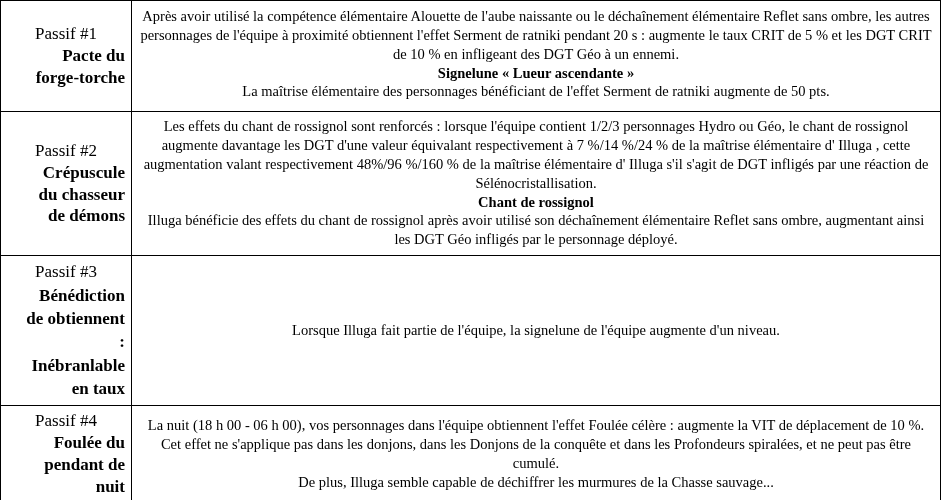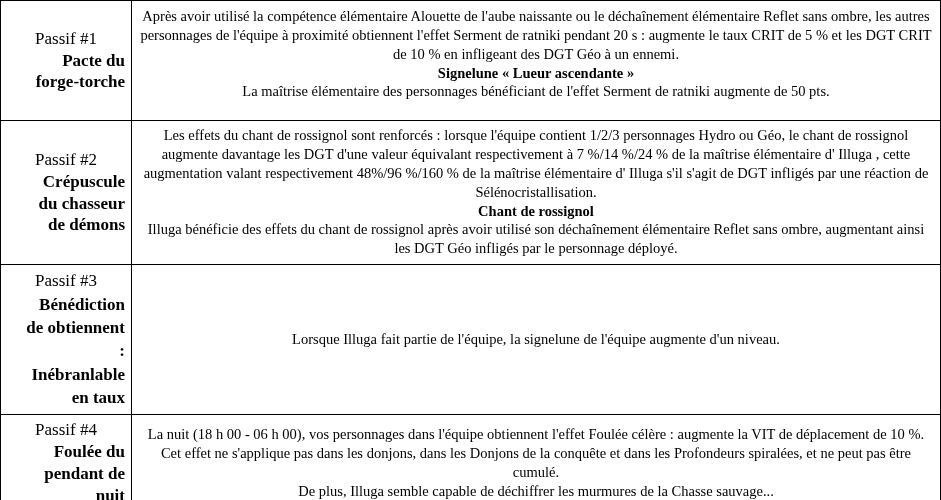--- a/index.html
+++ b/index.html
@@ -46,21 +46,21 @@
   }
   .desc-cell p {
     margin: 0;
   }
   .desc-cell p.spaced {
     margin-top: 0;
   }
   .desc-cell .sub-title {
     font-weight: bold;
   }
-  .row-1 .desc-cell { padding-top: 6px; padding-bottom: 19px; }
+  .row-1 .desc-cell { padding-top: 6px; padding-bottom: 10px; }
   .row-2 .desc-cell { padding-top: 5px; padding-bottom: 6px; }
   .row-3 .desc-cell { padding-top: 6px; padding-bottom: 6px; }
   .row-4 .desc-cell { padding-top: 6px; padding-bottom: 6px; }
   .row-3 .label-cell { line-height: 1.38; }
   .row-4 .label-cell { line-height: 1.30; }
 </style>
 </head>
 <body>
 
 <table class="skills-table">

